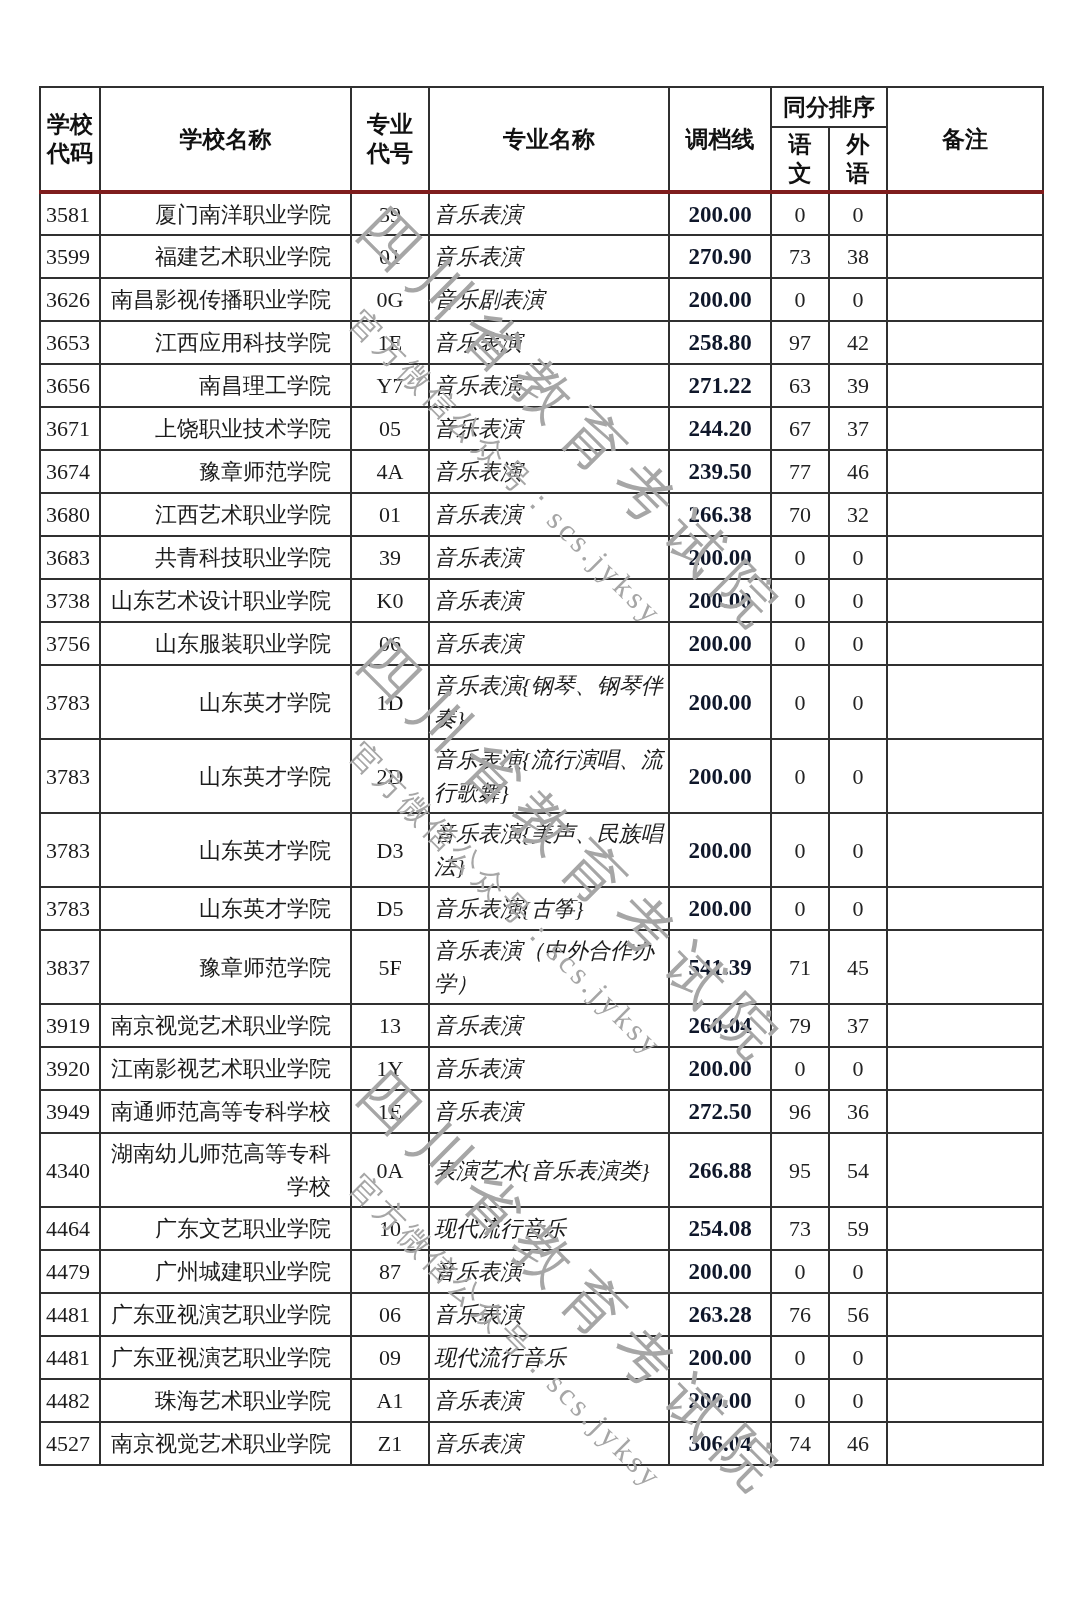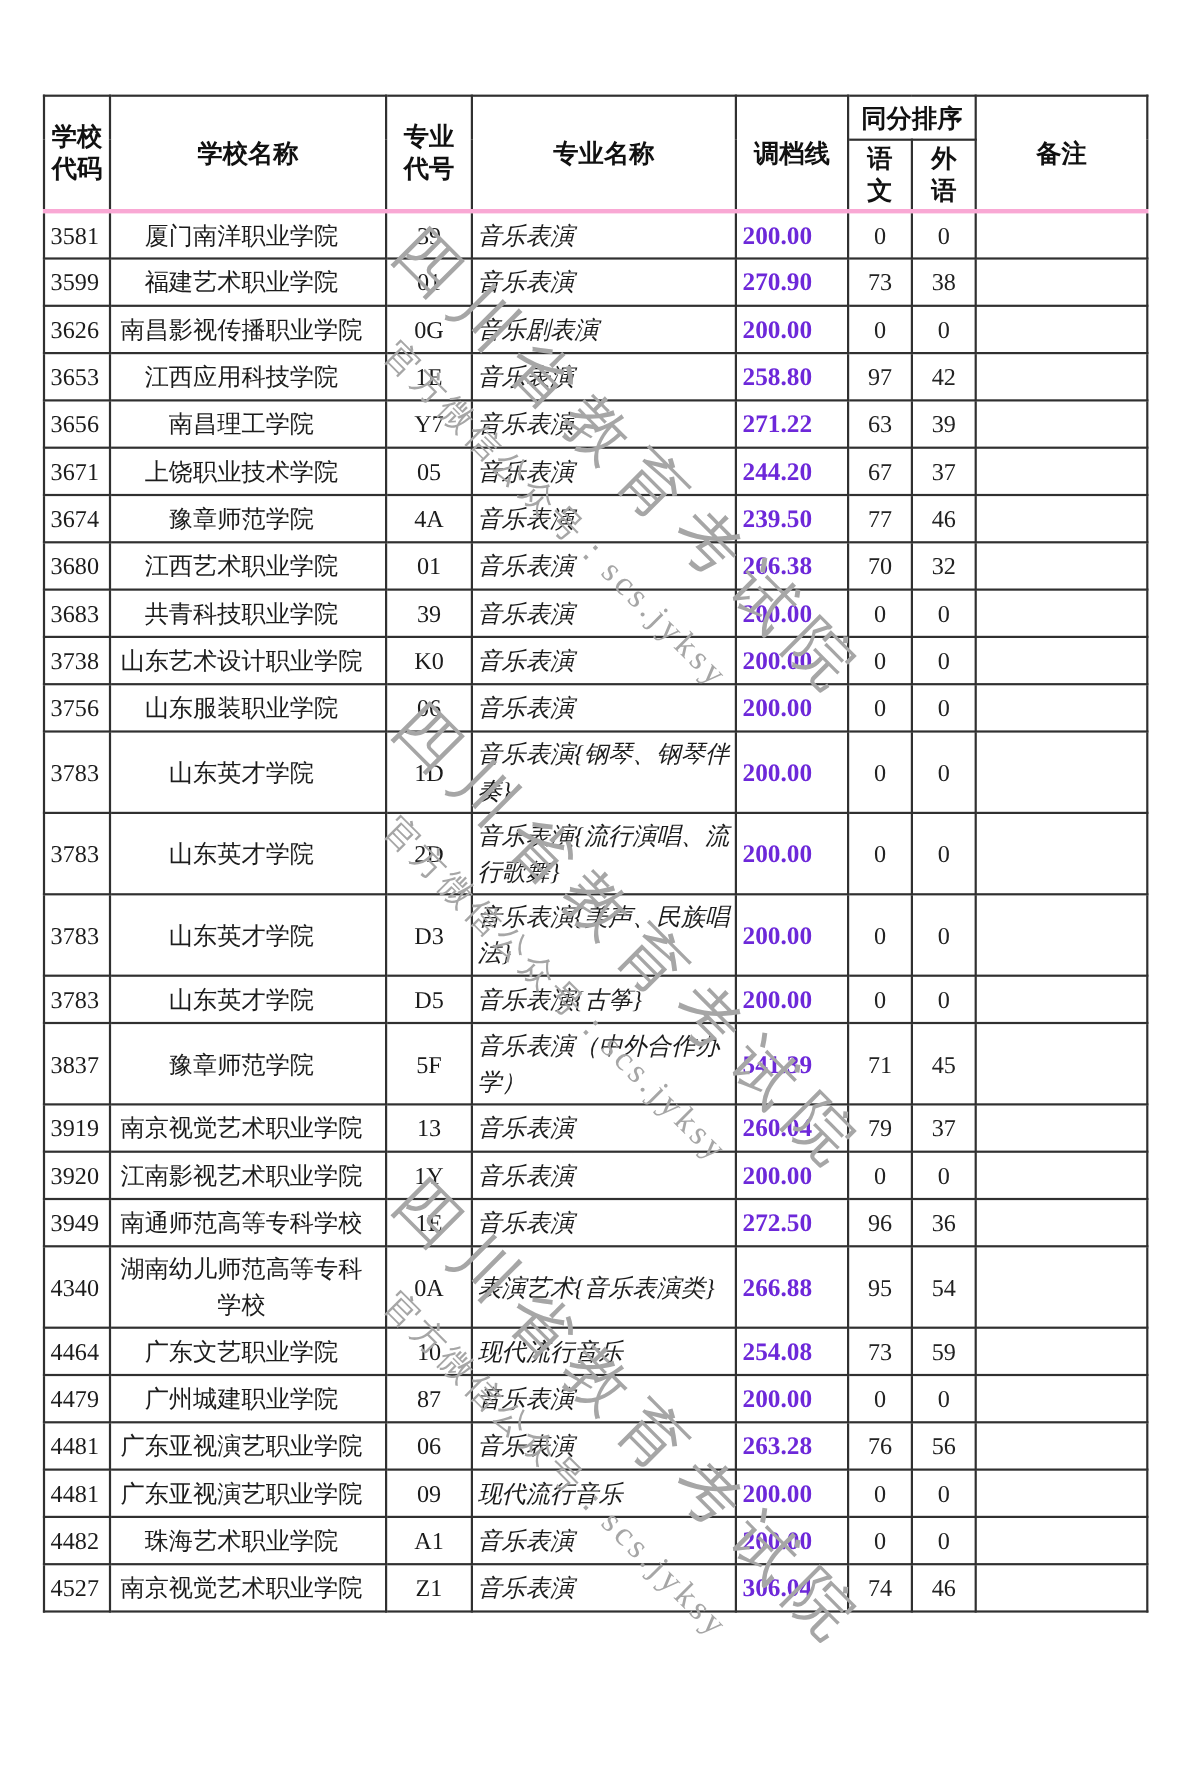--- a/index.html
+++ b/index.html
@@ -20,42 +20,42 @@
     border-collapse:collapse;
     table-layout:fixed;
     background:transparent;
     z-index:1;
   }
   .score-table th, .score-table td {
     border:2px solid #303030;
     vertical-align:middle;
     overflow:hidden;
   }
-  .score-table thead { border-bottom:4px solid #f9a8d4; }
+  .score-table thead { border-bottom:4px solid #7f1d1d; }
   .score-table th {
     font-weight:bold;
     font-size:23px;
     line-height:29px;
     padding:2px 6px;
     text-align:center;
     color:#111;
   }
   .score-table thead tr.h1 th { height:40px; }
   .score-table thead tr.h2 th { height:38px; }
   .score-table td {
     font-size:22px;
     line-height:33px;
     padding:3px 5px;
     height:43px;
   }
   td.c-code   { text-align:left;font-family:Liberation Serif, serif; }
-  td.c-name   { text-align:center; padding-left:7px; padding-right:19px; }
+  td.c-name   { text-align:right; padding-left:7px; padding-right:19px; }
   td.c-mcode  { text-align:center; }
   td.c-mname  { text-align:left; padding-left:4px; padding-right:4px;font-style:italic; }
-  td.c-score  { text-align:left; font-weight:bold; font-size:23px; color:#6d28d9; }
+  td.c-score  { text-align:center; font-weight:bold; font-size:23px; color:#0f172a; }
   td.c-num    { text-align:center; color:#222; }
   td.c-note   { }
 
   
   .watermark-layer { position:absolute; left:0; top:0; width:1080px; height:1612px;
     z-index:2; pointer-events:none; }
   .wm {
     position:absolute;
     left:396px;
     transform:rotate(45deg);

